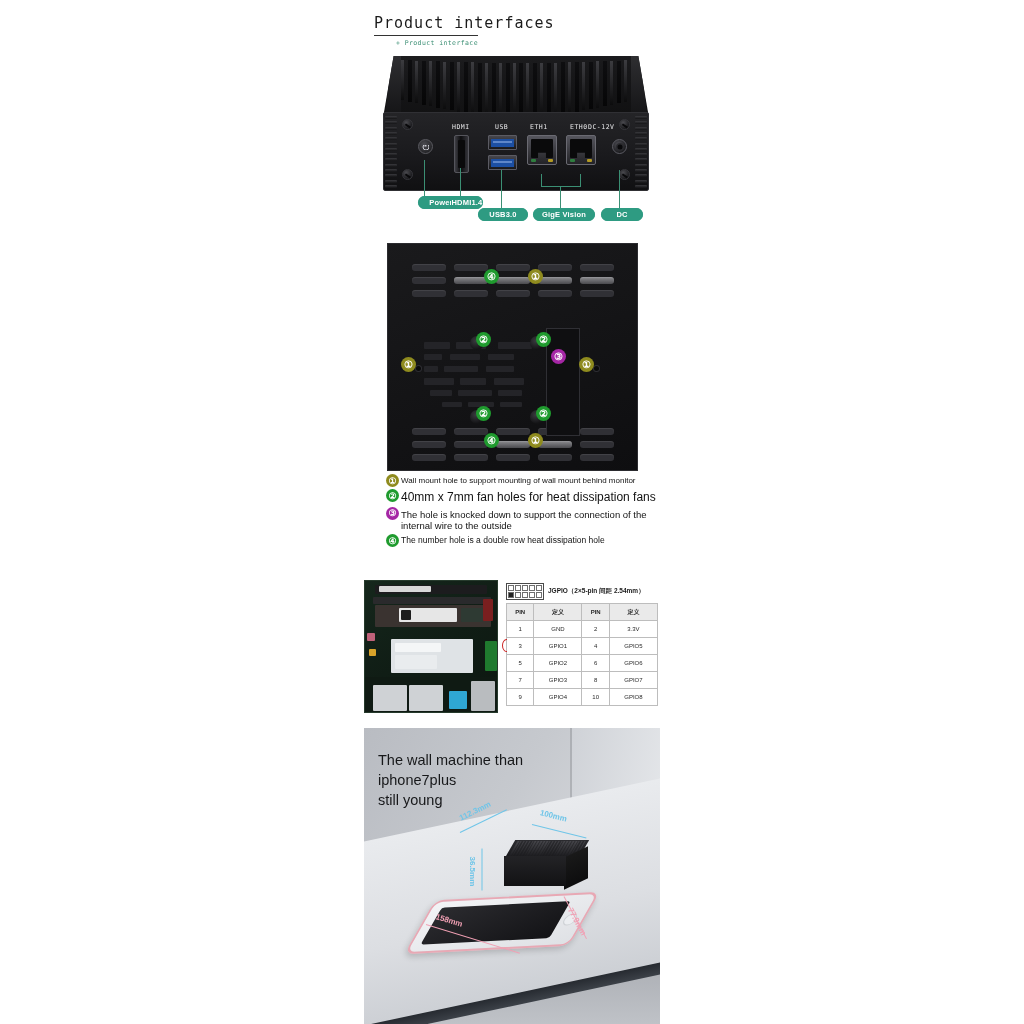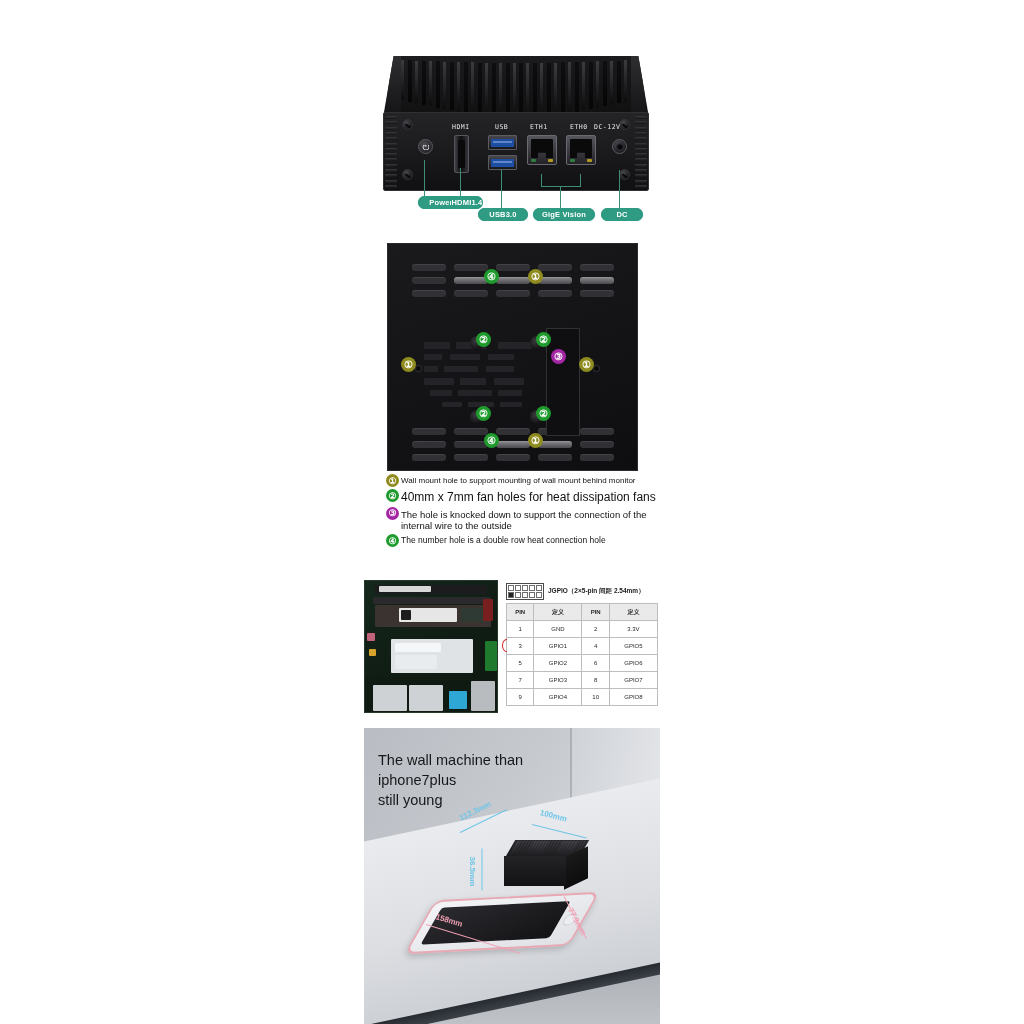--- a/index.html
+++ b/index.html
@@ -309,20 +309,25 @@
     position: absolute; right: 6px; top: 50%; margin-top: -6px;
     width: 12px; height: 12px; border-radius: 50%;
     border: 1.4px solid #cfd2d6; background: #eceef1;
   }
 </style>
 </head>
 <body>
 
 <div class="page">
 
+  <div class="header">
+    <div class="header-title">Product interfaces</div>
+    <div class="header-rule"></div>
+    <div class="header-sub">+ Product interface</div>
+  </div>
 
   <div class="front-photo">
     <div class="heatsink">
       <div class="fins" id="fins">
           <span class="fin" style="left: 18px; height: 40px; top: 4px;"></span>
           <span class="fin dark" style="left: 24.9697px; height: 41.3308px; top: 4.28517px;"></span>
           <span class="fin" style="left: 31.9394px; height: 42.6495px; top: 4.56775px;"></span>
           <span class="fin dark" style="left: 38.9091px; height: 43.9443px; top: 4.8452px;"></span>
           <span class="fin" style="left: 45.8788px; height: 45.2033px; top: 5.11499px;"></span>
           <span class="fin dark" style="left: 52.8485px; height: 46.4152px; top: 5.37468px;"></span>
@@ -420,21 +425,21 @@
         <span class="led y"></span>
       </div>
 
       <div class="port-label" style="left:186px;top:10px;">ETH0</div>
       <div class="rj45" style="left:182px;top:22px;">
         <span class="rj45-hole"></span>
         <span class="led g"></span>
         <span class="led y"></span>
       </div>
 
-      <div class="port-label" style="left:210px;top:10px;">DC-12V</div>
+      <div class="port-label" style="left:204px;top:10px;">DC-12V</div>
       <div class="dc" style="left:228px;top:26px;"></div>
     </div>
   </div>
 
   <div class="callouts">
 
     <div class="leader" style="left:41px;top:-28px;width:1px;height:28px;"></div>
     <div class="leader" style="left:41px;top:0px;width:1px;height:8px;"></div>
     <div class="leader" style="left:77px;top:-20px;width:1px;height:28px;"></div>
     <div class="leader" style="left:118px;top:-18px;width:1px;height:38px;"></div>
@@ -531,21 +536,21 @@
     <div class="legend-row">
       <span class="legend-badge lb2">②</span>
       <span class="legend-text big">40mm x 7mm fan holes for heat dissipation fans</span>
     </div>
     <div class="legend-row">
       <span class="legend-badge lb3">③</span>
       <span class="legend-text med">The hole is knocked down to support the connection of the internal wire to the outside</span>
     </div>
     <div class="legend-row" style="margin-top:3px;">
       <span class="legend-badge lb4">④</span>
-      <span class="legend-text" style="font-size:8.5px;">The number hole is a double row heat connection hole</span>
+      <span class="legend-text" style="font-size:8.5px;">The number hole is a double row heat dissipation hole</span>
     </div>
   </div>
 
 
   <div class="pcb" id="pcb">
       <span class="pcb-part" style="left: 10px; top: 4px; width: 112px; height: 9px; background: rgb(28, 28, 30); position: absolute;"></span>
       <span class="pcb-part" style="left: 14px; top: 5px; width: 52px; height: 6px; background: rgb(216, 216, 216); position: absolute;"></span>
       <span class="pcb-part" style="left: 8px; top: 16px; width: 118px; height: 7px; background: rgb(42, 42, 44); position: absolute;"></span>
       <span class="pcb-part" style="left: 10px; top: 24px; width: 116px; height: 22px; background: rgb(58, 51, 48); position: absolute;"></span>
       <span class="pcb-part" style="left: 34px; top: 27px; width: 58px; height: 14px; background: rgb(230, 230, 230); position: absolute;"></span>

